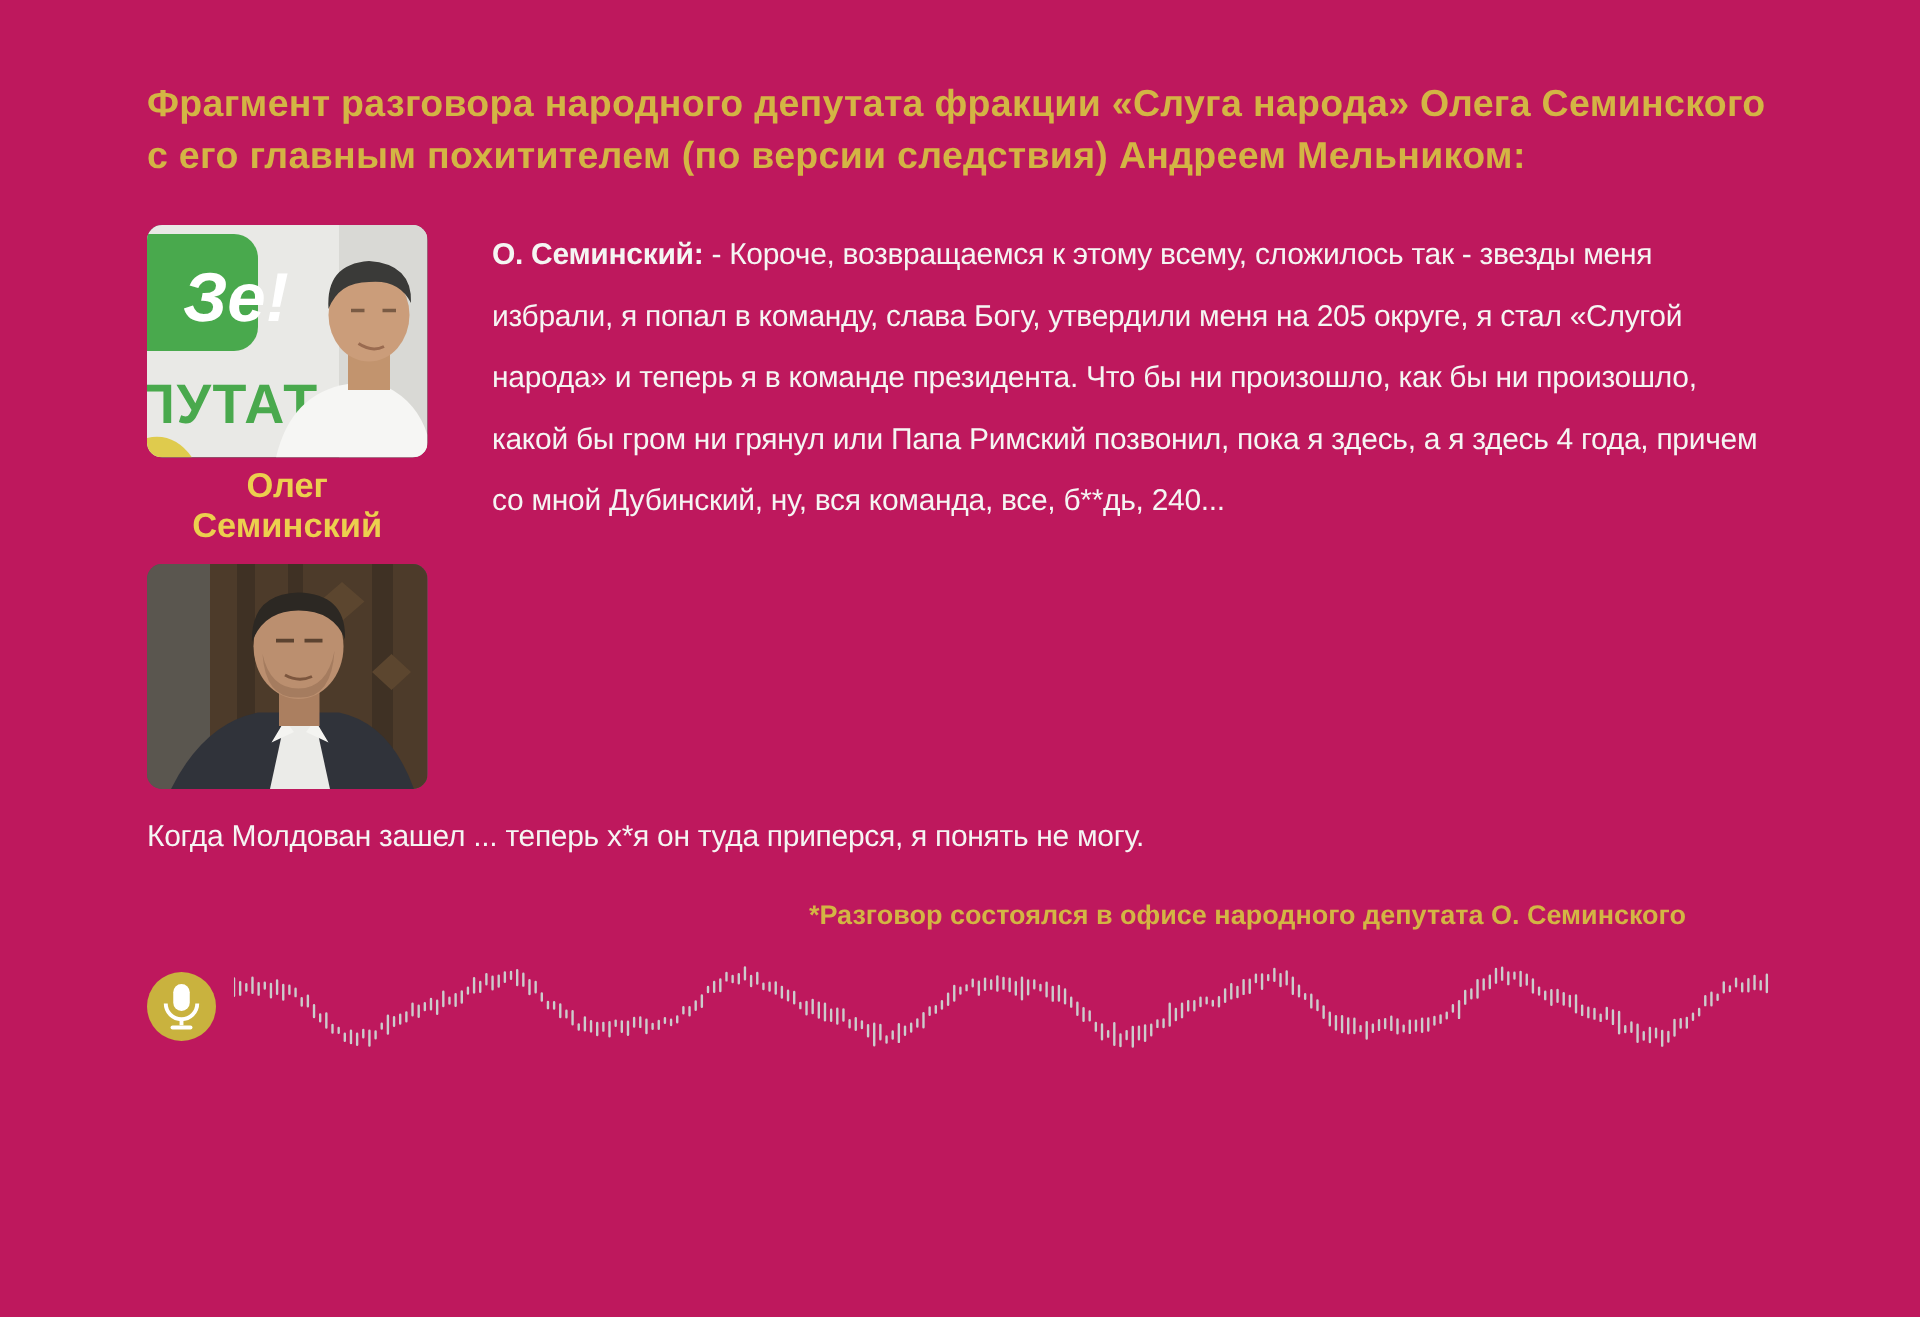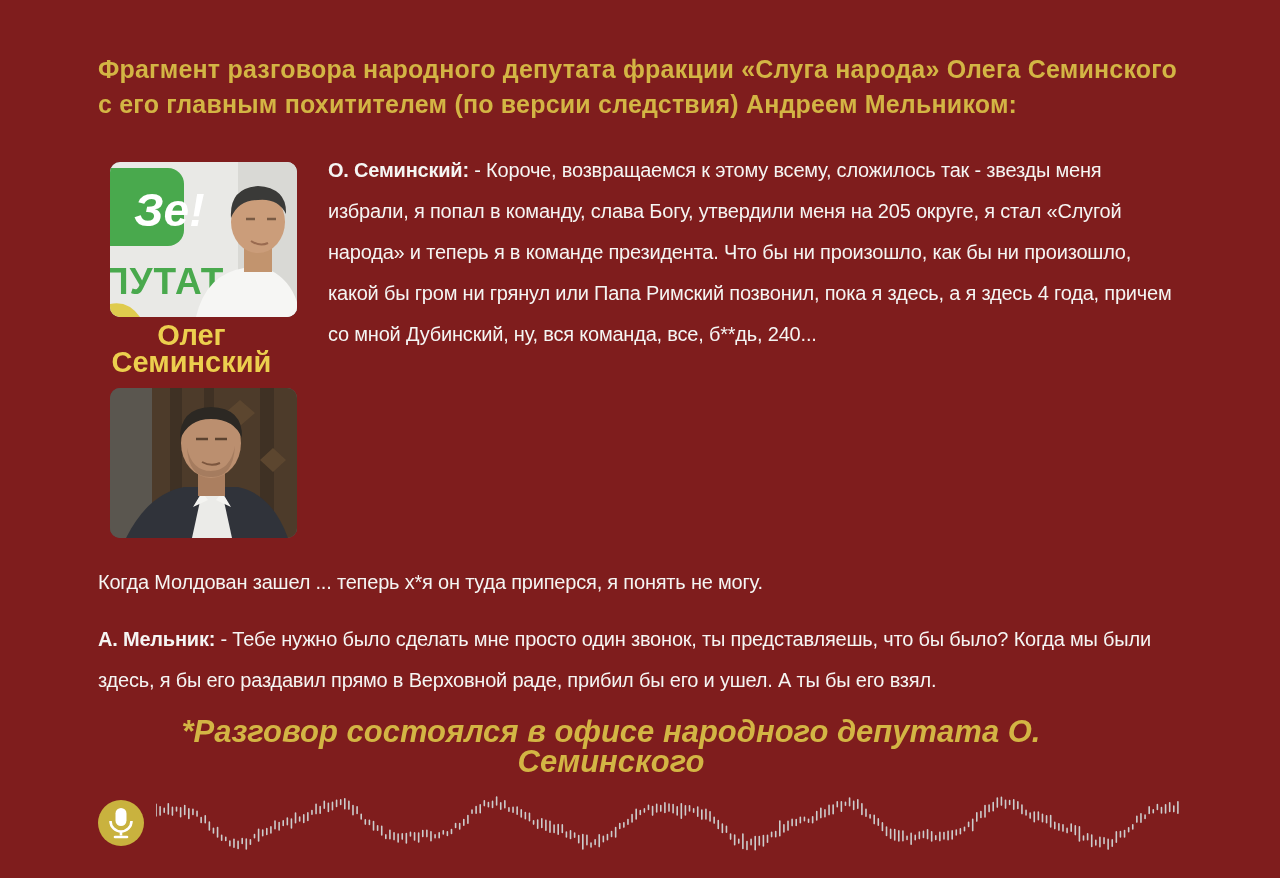--- a/index.html
+++ b/index.html
@@ -1,37 +1,37 @@
 <!DOCTYPE html>
 <html><head>
 <meta charset="utf-8">
 <style>
   html,body{margin:0;padding:0;background:#333333;}
   body{width:1280px;height:878px;overflow:hidden;font-family:"Liberation Sans",sans-serif;}
-  .card{box-sizing:border-box;width:1280px;height:878px;padding:52px 98px 0;background:#7f1d1d;}
+  .card{box-sizing:border-box;width:1280px;height:878px;padding:52px 98px 0;background:#be185d;}
   .header-title{
     color:#d3b544;font-size:25px;font-weight:bold;line-height:35px;letter-spacing:.2px;margin:0;
   }
   .row{display:flex;margin-top:28px;}
   .photo-col{flex:0 0 187px;width:187px;margin-right:43px;}
-  figure{margin:12px;}
+  figure{margin:0;}
   .photo{width:187px;border-radius:10px;overflow:hidden;background:#555;}
   .photo svg{display:block;width:100%;height:100%;}
   .photo1{height:155px;}
   .photo2{height:150px;margin-top:12px;}
-  figcaption{color:#eccf4e;font-weight:bold;font-size:29px;text-align:center;margin-top:5px;line-height:27px;}
+  figcaption{color:#eccf4e;font-weight:bold;font-size:23px;text-align:center;margin-top:5px;line-height:27px;}
   .dialogue-col{flex:1;min-width:0;}
   .para{margin:0;color:#f5f5f3;font-size:20px;line-height:41px;letter-spacing:-.2px;}
   .para b{font-weight:bold;}
   .para + .para{margin-top:16px;}
   .cont{margin-top:12px;}
   .melnik{margin-top:22px;}
   .footnote{
-    color:#d3b544;font-size:31px;font-weight:bold;text-align:center;
-    padding-right:58px;margin:16px 0 0;line-height:30px;font-style:italic;
+    color:#d3b544;font-size:18px;font-weight:bold;text-align:right;
+    padding-right:58px;margin:16px 0 0;line-height:30px;
   }
   .audio-row{display:flex;align-items:center;margin-top:16px;}
   .mic{flex:0 0 46px;width:46px;height:46px;margin-right:12px;}
   .mic svg{display:block;width:46px;height:46px;}
   .wave{flex:1;height:60px;}
 </style>
 </head>
 <body>
 
 <div class="card">
@@ -86,21 +86,20 @@
       </figure>
     </aside>
 
     <div class="dialogue-col">
       <p class="para"><b>О. Семинский:</b><span> - Короче, возвращаемся к этому всему, сложилось так - звезды меня избрали, я попал в команду, слава Богу, утвердили меня на 205 округе, я стал «Слугой народа» и теперь я в команде президента. Что бы ни произошло, как бы ни произошло, какой бы гром ни грянул или Папа Римский позвонил, пока я здесь, а я здесь 4 года, причем со мной Дубинский, ну, вся команда, все, б**дь, 240...</span></p>
     </div>
   </div>
 
   <p class="para cont">Когда Молдован зашел ... теперь х*я он туда приперся, я понять не могу.</p>
 
-  <p class="para melnik"><b>А. Мельник:</b><span> - Тебе нужно было сделать мне просто один звонок, ты представляешь, что бы было? Когда мы были здесь, я бы его раздавил прямо в Верховной раде, прибил бы его и ушел. А ты бы его взял.</span></p>
 
   <p class="footnote">*Разговор состоялся в офисе народного депутата О. Семинского</p>
 
   <div class="audio-row">
     <div class="mic">
       <svg viewBox="0 0 46 46">
         <circle cx="23" cy="23" r="23" fill="#c9b23e"></circle>
         <rect x="17.5" y="8" width="11" height="18" rx="5.5" fill="#ffffff"></rect>
         <path d="M12.5,21 a10.5,10.5 0 0 0 21,0" fill="none" stroke="#ffffff" stroke-width="2.6"></path>
         <line x1="23" y1="31.5" x2="23" y2="35.5" stroke="#ffffff" stroke-width="2.6"></line>

